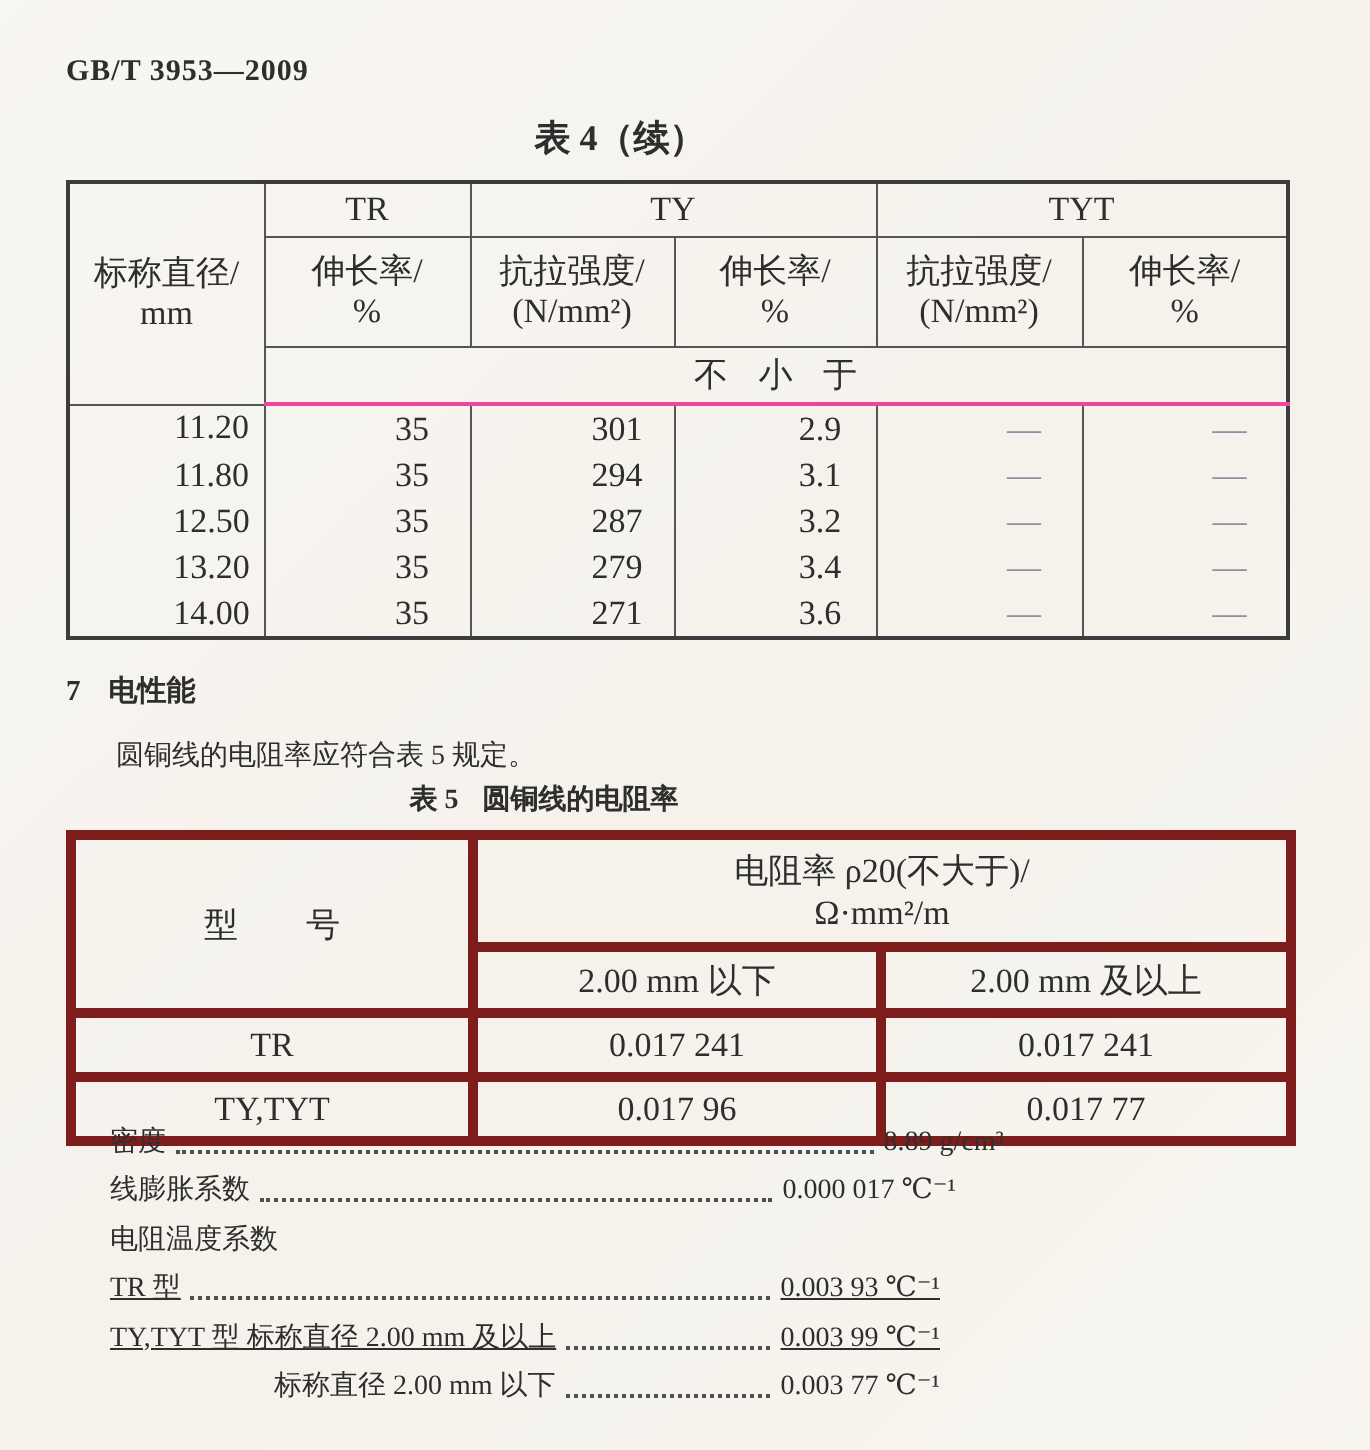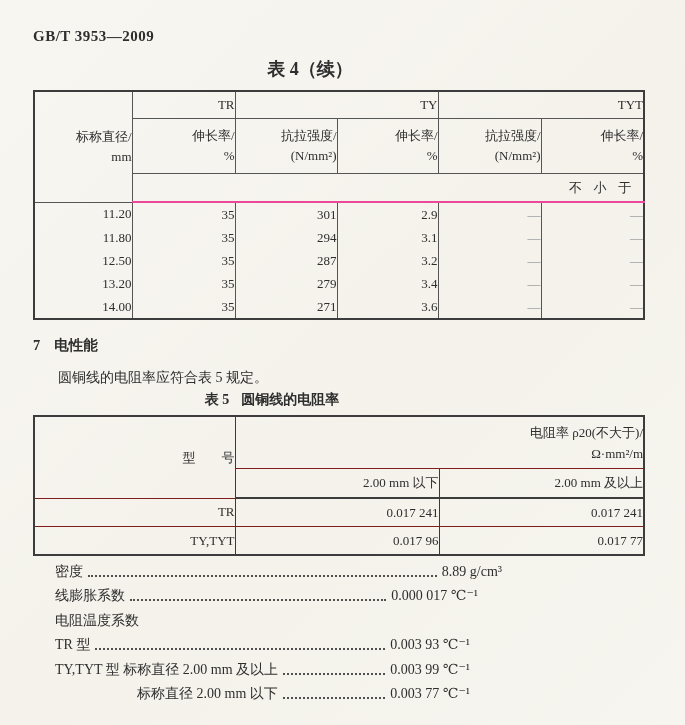--- a/index.html
+++ b/index.html
@@ -12,21 +12,21 @@
   .doc-number {
     position:absolute; left:33px; top:28px;
     font-size:15px; font-weight:bold; letter-spacing:0.5px;
   }
   .t4-caption {
     position:absolute; left:33px; top:57px; width:610px;
     text-align:center; transform:translateX(-28px);
     font-size:18px; font-weight:bold;
   }
   table { border-collapse:collapse; table-layout:fixed; }
-  td { text-align:right; vertical-align:middle; font-size:13px; padding:0; }
+  td { text-align:center; vertical-align:middle; font-size:17px; padding:0; }
 
   
   .t4 { position:absolute; left:33px; top:90px; width:610px; border:2px solid #3c3c3c; }
   .t4 td { border:1px solid #555; }
   .t4 .r1 td { height:26px; }
   .t4 .r2 td { height:54px; line-height:20px; }
   .t4 .cond td { height:27px; border-bottom:2px solid #ec4899; letter-spacing:0.9em; padding-left:0.9em; }
   .t4 .data td { height:23px; border-top:none; border-bottom:none;padding-left:45px; }
   .t4 .dash { color:#8d9296; }
   .t4 .dia { line-height:20px; }
@@ -37,36 +37,36 @@
   .sec-body { position:absolute; left:58px; top:369px; font-size:14px; }
 
   
   .t5-caption {
     position:absolute; left:33px; top:391px; width:610px;
     text-align:center; transform:translateX(-66px);
     font-size:14px; font-weight:bold;
   }
   .t5-caption .cap-title { margin-left:12px;margin-top:24px; }
   .t5 { position:absolute; left:33px; top:415px; width:610px; border:2px solid #3c3c3c; }
-  .t5 td { border:1px solid #7f1d1d; }
+  .t5 td { border:5px solid #7f1d1d; }
   .t5 .h1 td { height:51px; line-height:21px; }
   .t5 .h2 td { height:28px; border-bottom:2px solid #3c3c3c; }
   .t5 .dr td { height:27px; }
 
   
   .params { position:absolute; left:55px; top:557px; font-size:14px; }
   .params .intro { margin-left:3px; height:24.5px; line-height:20px; }
   .p-line { display:flex; align-items:flex-end; height:24.5px; line-height:20px; }
   .p-line .lbl { white-space:nowrap; }
   .p-line .leader { flex:1; margin:0 5px; align-self:center; height:0.9em; border-bottom:2px dotted #4f4f4f; }
   .p-line .val { white-space:nowrap; }
   .pl-1 { width:447px; }
   .pl-2 { width:423px; }
   .pl-3 { width:423px; }
-  .pl-45 { width:415px; }
+  .pl-45 { width:415px;text-decoration:underline; }
   .pl-6 { width:333px; margin-left:82px; }
 </style>
 </head>
 <body>
 
 <div class="doc-number">GB/T 3953—2009</div>
 
 <div class="t4-caption">表 4（续）</div>
 
 <table class="t4">

